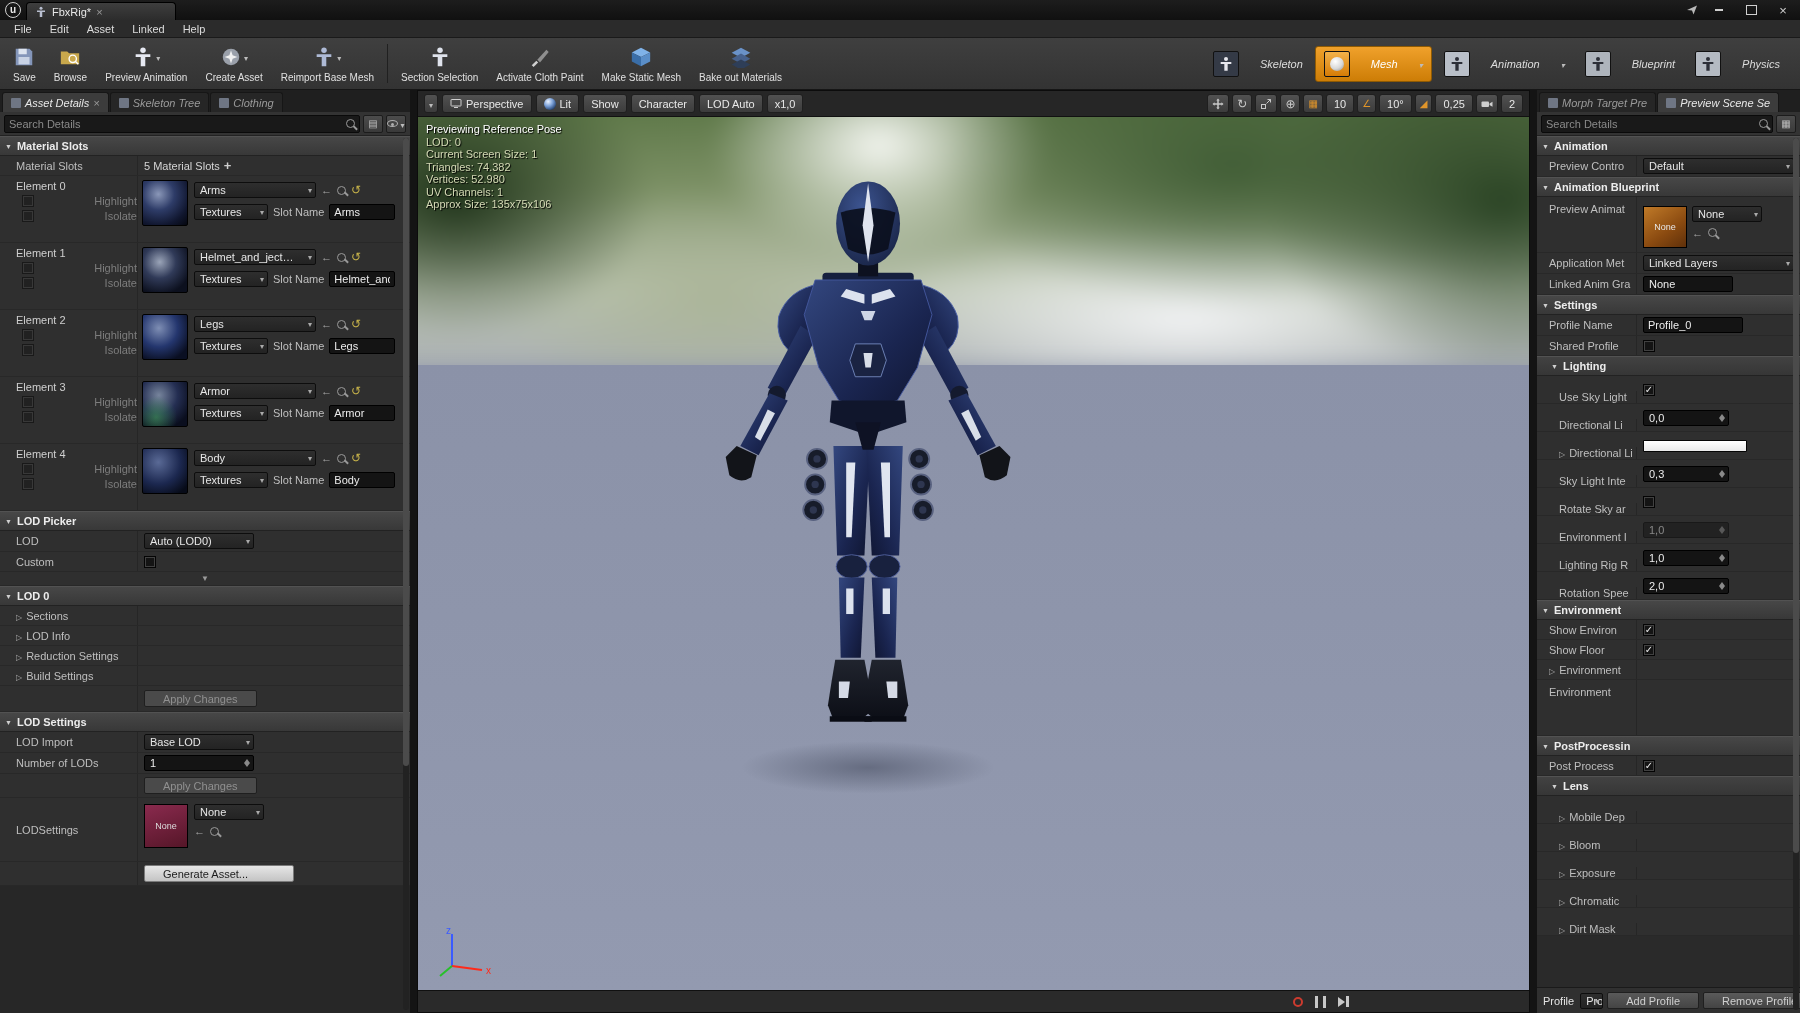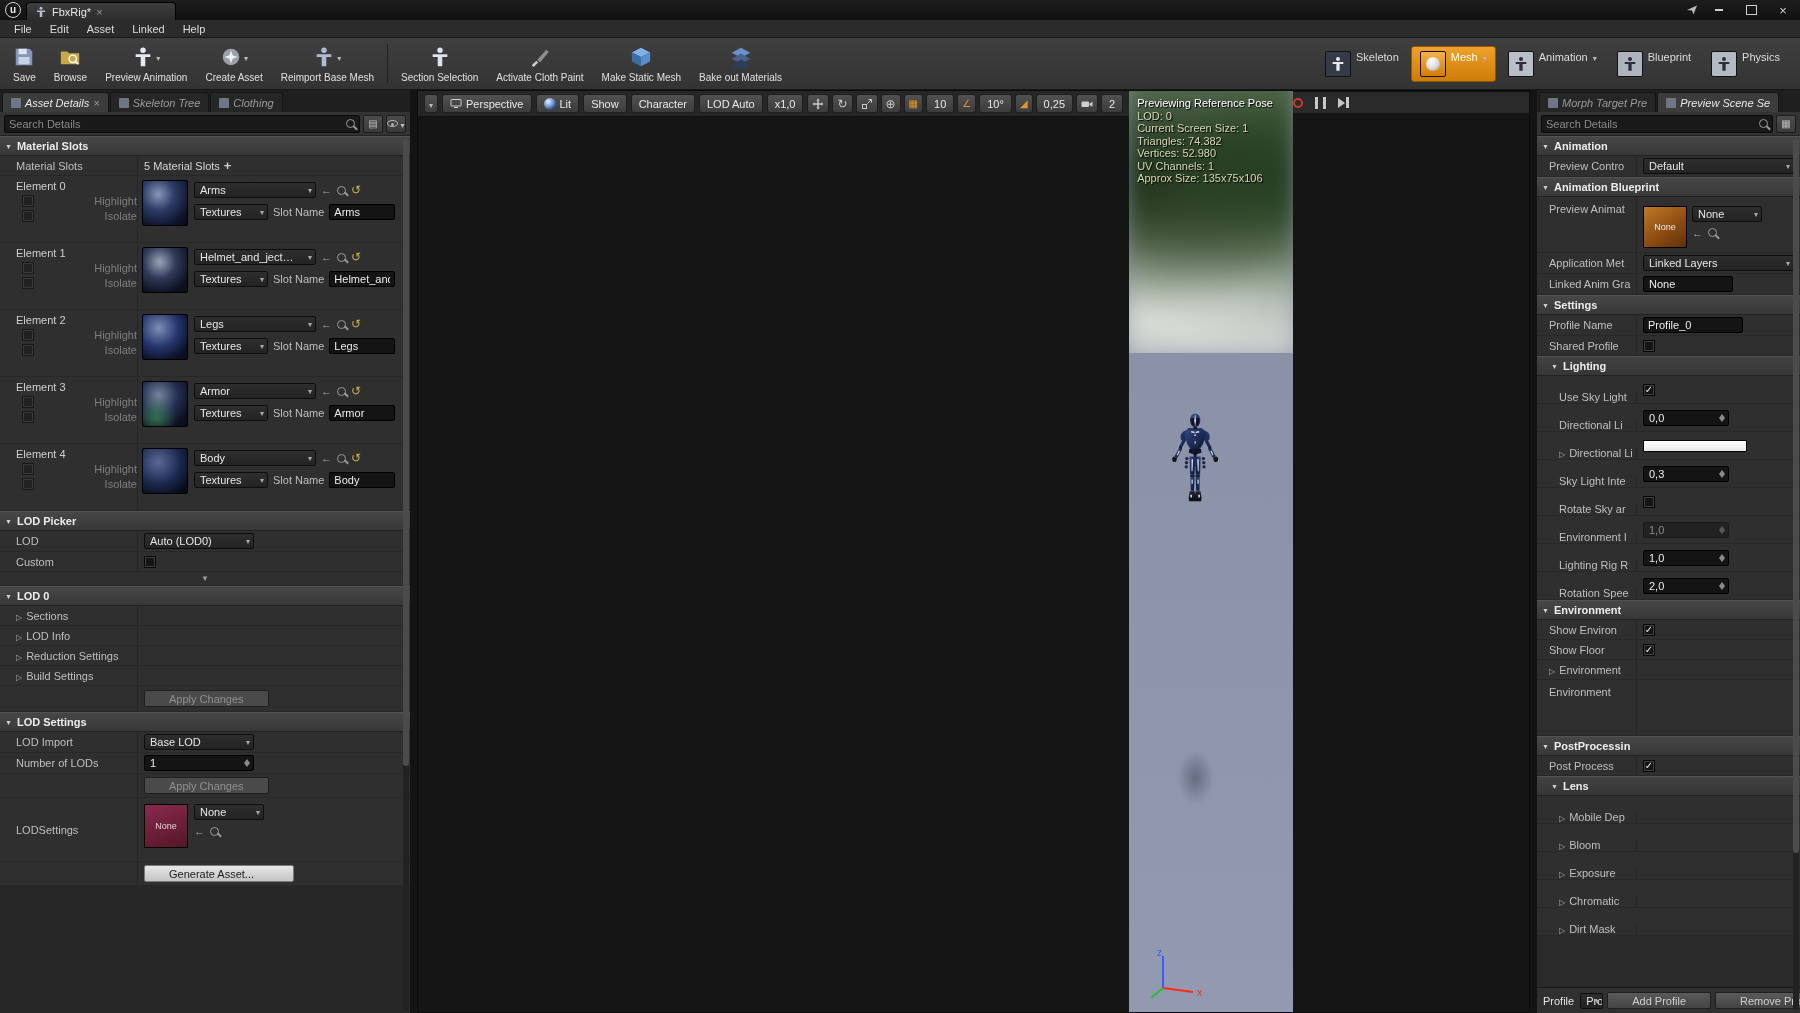--- a/index.html
+++ b/index.html
@@ -28,21 +28,21 @@
 
   
   .toolbar { height:52px; background:linear-gradient(#3f3f3f,#333333); display:flex; align-items:stretch; padding:2px 4px; border-bottom:1px solid #161616; }
   .tool-btn { display:flex; flex-direction:column; align-items:center; justify-content:center; gap:2px; padding:2px 9px; color:#e0e0e0; }
   .tool-btn .ticon { height:26px; display:flex; align-items:center; justify-content:center; }
   .tool-btn .tlabel { font-size:10px; white-space:nowrap; }
   .tool-row { display:flex; align-items:center; gap:2px; }
   .caret::before { content:"▾"; font-size:8px; color:#bcbcbc; }
   .tb-sep { width:1px; background:#202020; margin:4px 4px; }
   .modes { margin-left:auto; display:flex; align-items:center; gap:4px; padding-right:8px; }
-  .mode-btn { display:flex; gap:5px; padding:4px 8px; border-radius:3px; color:#dcdcdc; }
+  .mode-btn { display:flex; align-items:center; gap:21px; padding:4px 8px; border-radius:3px; color:#dcdcdc;font-style:italic; }
   .mode-btn.active { background:linear-gradient(#f0a12b,#cd7d06); border:1px solid #8f5a03; color:#fff; }
   .mode-tile { width:26px; height:26px; border:1px solid #111; border-radius:2px; display:flex; align-items:center; justify-content:center; }
   .tile-skeleton { background:#343a46; color:#e8e8ee; }
   .tile-mesh { background:linear-gradient(#f3b24a,#d67c06); color:#fff; }
   .tile-anim { background:#b9bfc8; color:#2c2f38; }
   .tile-bp { background:#aeb4bc; color:#2c2f38; }
   .tile-phys { background:#b4bac2; color:#2c2f38; }
   .ball-icon { width:14px; height:14px; border-radius:50%; background:radial-gradient(circle at 38% 32%, #ffffff, #d8d8d8 55%, #8a8a8a); position:relative; }
 
   
@@ -76,21 +76,21 @@
   .exp::before { content:"▷"; font-size:8px; color:#a8a8a8; }
   .dimtext { color:#7d7d7d;text-align:center; }
 
   .combo { position:relative; height:16px; line-height:14px; background:linear-gradient(#2e2e2e,#232323); border:1px solid #0d0d0d; border-radius:2px; color:#e6e6e6; padding:0 16px 0 5px; white-space:nowrap; overflow:hidden; text-overflow:ellipsis; }
   .combo::after { content:"▾"; position:absolute; right:3px; top:1px; font-size:8px; color:#aaa; }
   .tinput { height:16px; background:#141414; border:1px solid #000; border-radius:2px; color:#ececec; padding:0 4px; font-family:"Liberation Sans",sans-serif; font-size:11px; }
   .spin { position:relative; height:16px; background:#141414; border:1px solid #000; border-radius:2px; color:#ececec; padding:0 12px 0 5px; display:flex; align-items:center; }
   .spin::before { content:""; position:absolute; right:3px; top:3px; border-left:3px solid transparent; border-right:3px solid transparent; border-bottom:4px solid #8a8a8a; }
   .spin::after { content:""; position:absolute; right:3px; bottom:3px; border-left:3px solid transparent; border-right:3px solid transparent; border-top:4px solid #8a8a8a; }
   .spin.disabled { opacity:.45; }
-  .btn { height:17px; background:linear-gradient(#5a5a5a,#444444); border:1px solid #1f1f1f; border-radius:2px; color:#cfcfcf; padding:0 24px; display:flex; align-items:center; white-space:nowrap; }
+  .btn { height:17px; background:linear-gradient(#5a5a5a,#444444); border:1px solid #1f1f1f; border-radius:2px; color:#cfcfcf; padding:0 18px; display:flex; align-items:center; white-space:nowrap; }
   .btn.dim { color:#909090; background:#4a4a4a; }
   .btn.light { background:linear-gradient(#e6e6e6,#c4c4c4); color:#1c1c1c; border-color:#7a7a7a; }
   .check { width:12px; height:12px; background:#141414; border:1px solid #040404; box-shadow:inset 0 0 0 1px #414141; flex:none; display:flex; align-items:center; justify-content:center; }
   .check.on::after { content:"✓"; color:#ececec; font-size:10px; }
   .check.dim { opacity:.5; }
   .chk-line { display:flex; align-items:center; gap:0; color:#7d7d7d;justify-content:space-between; }
   .plus-btn::before { content:"+"; color:#cfcfcf; font-size:13px; font-weight:bold; }
   .ic-arrow::before { content:"←"; color:#a8a8a8; font-size:11px; }
   .ic-reset::before { content:"↺"; color:#c6b24a; font-size:12px; }
 
@@ -113,21 +113,21 @@
   .sm-combo { width:74px; }
   .sn-lbl { color:#bfbfbf; white-space:nowrap; }
   .adv-exp { height:14px; background:#2f2f2f; border-bottom:1px solid #282828; display:flex; align-items:center; justify-content:center; color:#9a9a9a; font-size:8px; }
   .lods-row { display:flex; background:#2f2f2f; border-bottom:1px solid #282828; min-height:64px; }
   .lods-thumb { width:44px; height:44px; flex:none; border:1px solid #000; background:linear-gradient(160deg,#8a2a4e,#551628); display:flex; align-items:center; justify-content:center; color:#ddd; font-size:9px; }
   .panel-fill { flex:1; background:#272727; }
   .vscroll { position:absolute; right:1px; top:48px; bottom:3px; width:6px; background:#222; border-radius:3px; }
   .vscroll .thumb { position:absolute; top:0; width:6px; background:#4b4b4b; border-radius:3px; }
 
   
-  .viewport { flex:1; display:flex; flex-direction:row; min-width:0; border:1px solid #0c0c0c; }
+  .viewport { flex:1; display:flex; flex-direction:column; min-width:0; border:1px solid #0c0c0c; }
   .vp-toolbar { height:26px; background:#262626; display:flex; align-items:center; gap:4px; padding:0 6px; border-bottom:1px solid #111; }
   .vbtn { height:19px; background:linear-gradient(#515151,#3c3c3c); border:1px solid #1f1f1f; border-radius:3px; color:#e8e8e8; display:flex; align-items:center; gap:4px; padding:0 7px; white-space:nowrap; }
   .vbtn.icon-only { padding:0 4px; }
   .vp-right { margin-left:auto; display:flex; align-items:center; gap:3px; }
   .o-ic { color:#e0952a; font-size:10px; }
   .lit-ball { width:12px; height:12px; border-radius:50%; background:radial-gradient(circle at 35% 30%, #eaf2ff, #7aa0d8 40%, #23406e 78%, #101c30); }
   .vp-canvas { flex:1; position:relative; overflow:hidden; background:#8e95ab; }
   .vp-bg-upper { position:absolute; left:-3%; right:-3%; top:-4%; height:33%; filter:blur(11px);
     background:
       radial-gradient(ellipse 280px 200px at 6% 40%, rgba(26,46,22,.95), rgba(26,46,22,0) 70%),

